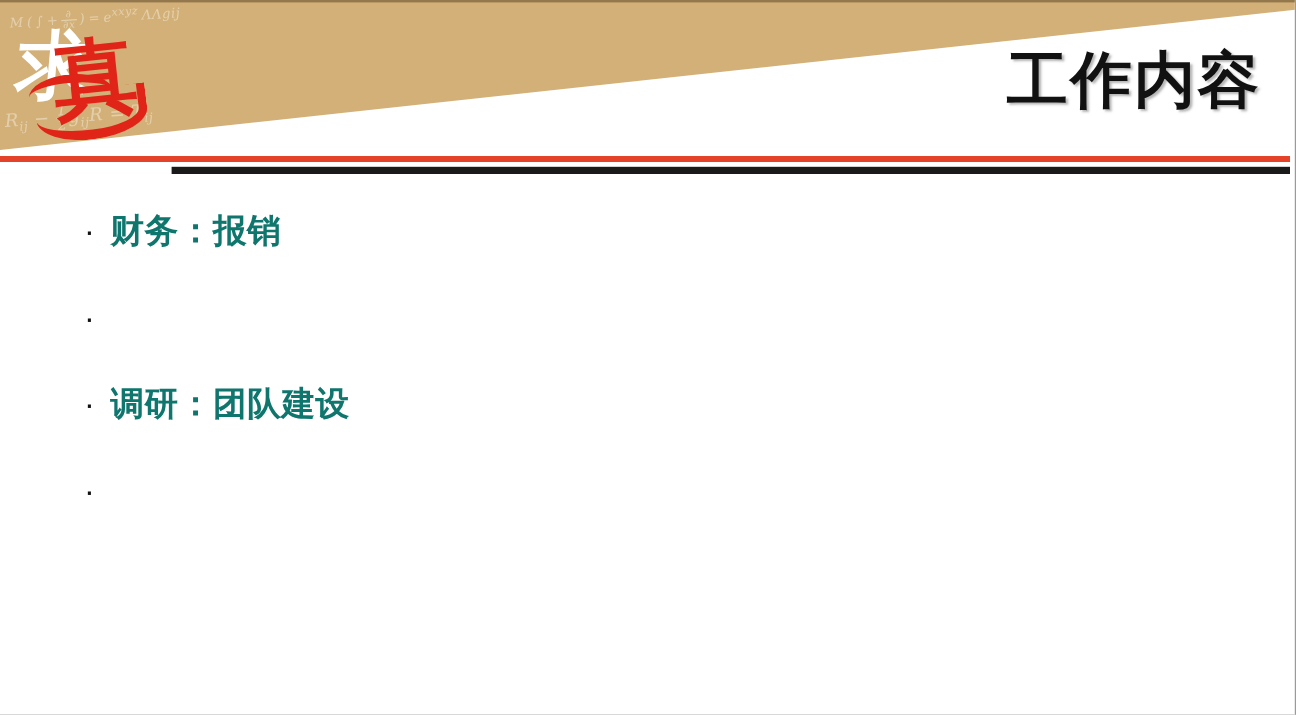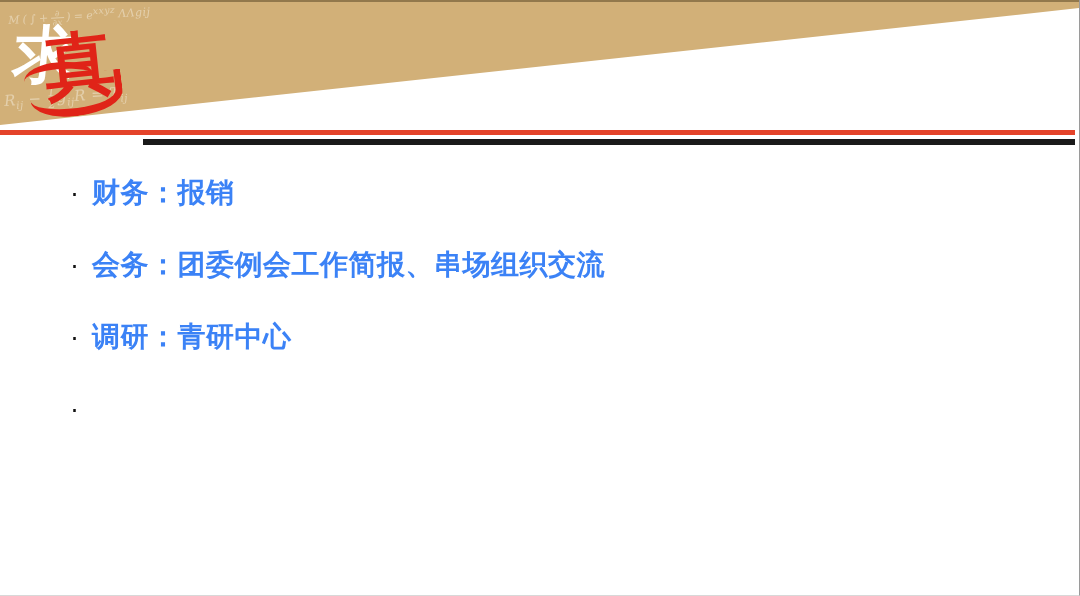--- a/index.html
+++ b/index.html
@@ -189,21 +189,21 @@
     width: 22px;
     font-size: 27px;
     line-height: 42px;
     color: #111111;
     text-align: left;
   }
   .bullet-text {
     flex: 0 1 auto;
     font-size: 28px;
     font-weight: bold;
-    color: #3b82f6;
+    color: #0f766e;
     line-height: 42px;
     letter-spacing: .5px;
   }
 </style>
 </head>
 <body>
 
 <div id="slide">
 
   <div class="banner-wedge"></div>
@@ -218,36 +218,36 @@
     <div class="logo-swash-2"></div>
     <div class="logo-swash"></div>
     <div class="eq eq-bottom">
       R<sub>ij</sub> − <span class="frac"><span class="num">1</span><span class="den">2</span></span>g<sub>ij</sub>R = T<sub>ij</sub>
     </div>
   </div>
 
   <div class="rule-red"></div>
   <div class="rule-black"></div>
 
+  <div class="slide-title">工作内容</div>
 
   <div class="body-list">
 
     <div class="bullet-row">
       <span class="bullet-dot">·</span>
       <span class="bullet-text">财务：报销</span>
     </div>
 
     <div class="bullet-row">
       <span class="bullet-dot">·</span>
-      <span class="bullet-text">会务：团委例会工作简报、串场组织交流</span>
-    </div>
-
-    <div class="bullet-row">
-      <span class="bullet-dot">·</span>
-      <span class="bullet-text">调研：青研中心</span>
+    </div>
+
+    <div class="bullet-row">
+      <span class="bullet-dot">·</span>
+      <span class="bullet-text">调研：团队建设</span>
     </div>
 
     <div class="bullet-row">
       <span class="bullet-dot">·</span>
     </div>
 
   </div>
 
 </div>
 

